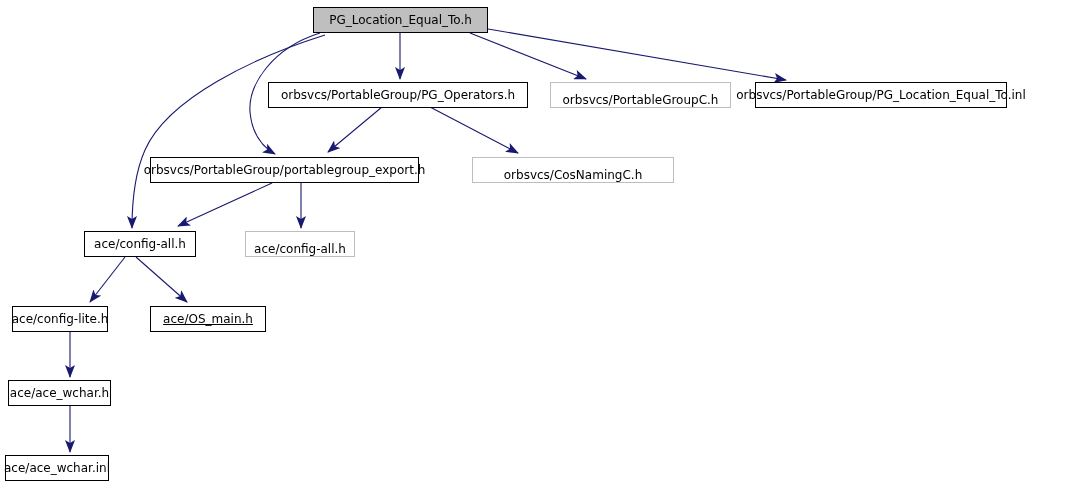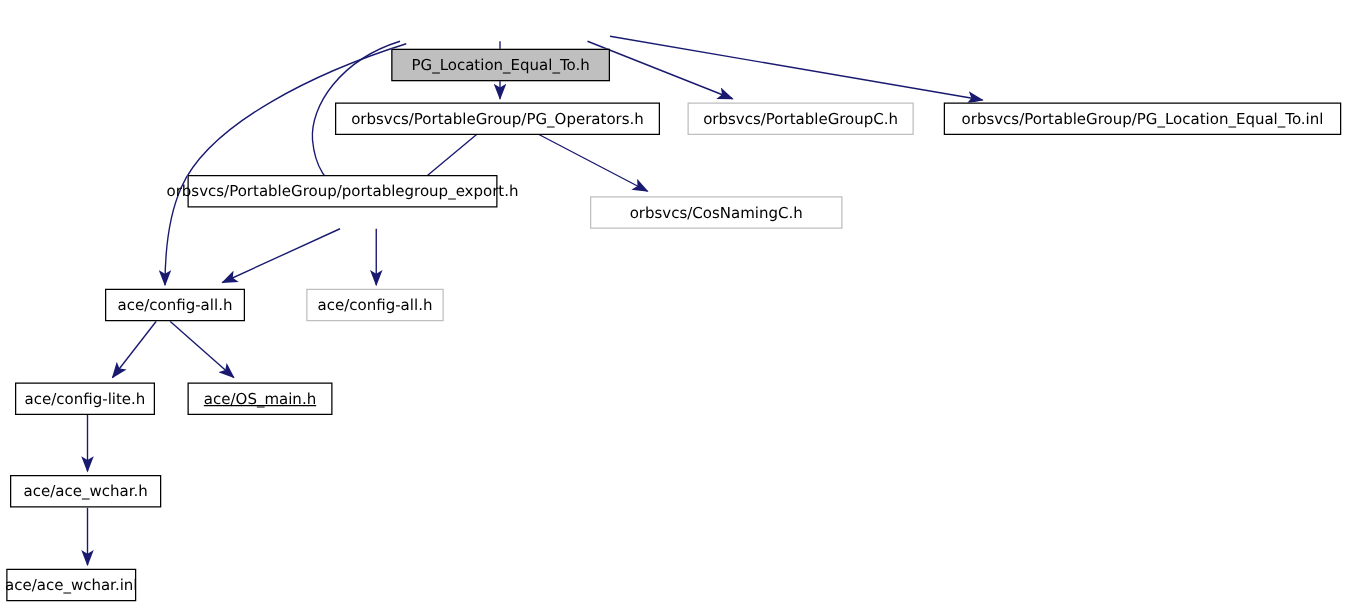--- a/index.html
+++ b/index.html
@@ -40,25 +40,25 @@
     font-size: 12px;
     display: flex;
     align-items: center;
     justify-content: center;
     white-space: nowrap;
     cursor: pointer;
   }
   .node.root {
     background: var(--root-fill);
     cursor: default;
-    margin-top: 32px;
   }
   .node.gray {
     border-color: var(--gray-border);
     cursor: default;
+    align-items: flex-end;
   }
 </style>
 </head>
 <body>
 
 <div class="canvas">
 
   <svg class="edges" viewBox="0 0 1077 485" xmlns="http://www.w3.org/2000/svg">
     <defs>
       <marker id="arrowhead" markerUnits="userSpaceOnUse" markerWidth="13" markerHeight="10" viewBox="0 0 13 10" refX="12" refY="5" orient="auto">
@@ -85,49 +85,49 @@
   </div>
 
   <div class="node" style="left:268px; top:82px; width:260px;">
     <span>orbsvcs/PortableGroup/PG_Operators.h</span>
   </div>
 
   <div class="node gray" style="left:550px; top:82px; width:181px;">
     <span>orbsvcs/PortableGroupC.h</span>
   </div>
 
-  <div class="node" style="left:755px; top:82px; width:318px;">
+  <div class="node" style="left:755px; top:82px; width:252px;">
     <span>orbsvcs/PortableGroup/PG_Location_Equal_To.inl</span>
   </div>
 
-  <div class="node" style="left:150px; top:140px; width:248px;">
+  <div class="node" style="left:150px; top:157px; width:269px;">
     <span>orbsvcs/PortableGroup/portablegroup_export.h</span>
   </div>
 
   <div class="node gray" style="left:472px; top:157px; width:202px;">
     <span>orbsvcs/CosNamingC.h</span>
   </div>
 
   <div class="node" style="left:84px; top:231px; width:112px;">
     <span>ace/config-all.h</span>
   </div>
 
   <div class="node gray" style="left:245px; top:231px; width:110px;">
     <span>ace/config-all.h</span>
   </div>
 
-  <div class="node" style="left:12px; top:306px; width:112px;">
+  <div class="node" style="left:12px; top:306px; width:96px;">
     <span>ace/config-lite.h</span>
   </div>
 
   <div class="node" style="left:150px; top:306px; width:116px;text-decoration:underline;">
     <span>ace/OS_main.h</span>
   </div>
 
-  <div class="node" style="left:8px; top:380px; width:121px;">
+  <div class="node" style="left:8px; top:380px; width:103px;">
     <span>ace/ace_wchar.h</span>
   </div>
 
   <div class="node" style="left:5px; top:455px; width:104px;">
     <span>ace/ace_wchar.inl</span>
   </div>
 
 </div>
 
 </body></html>

